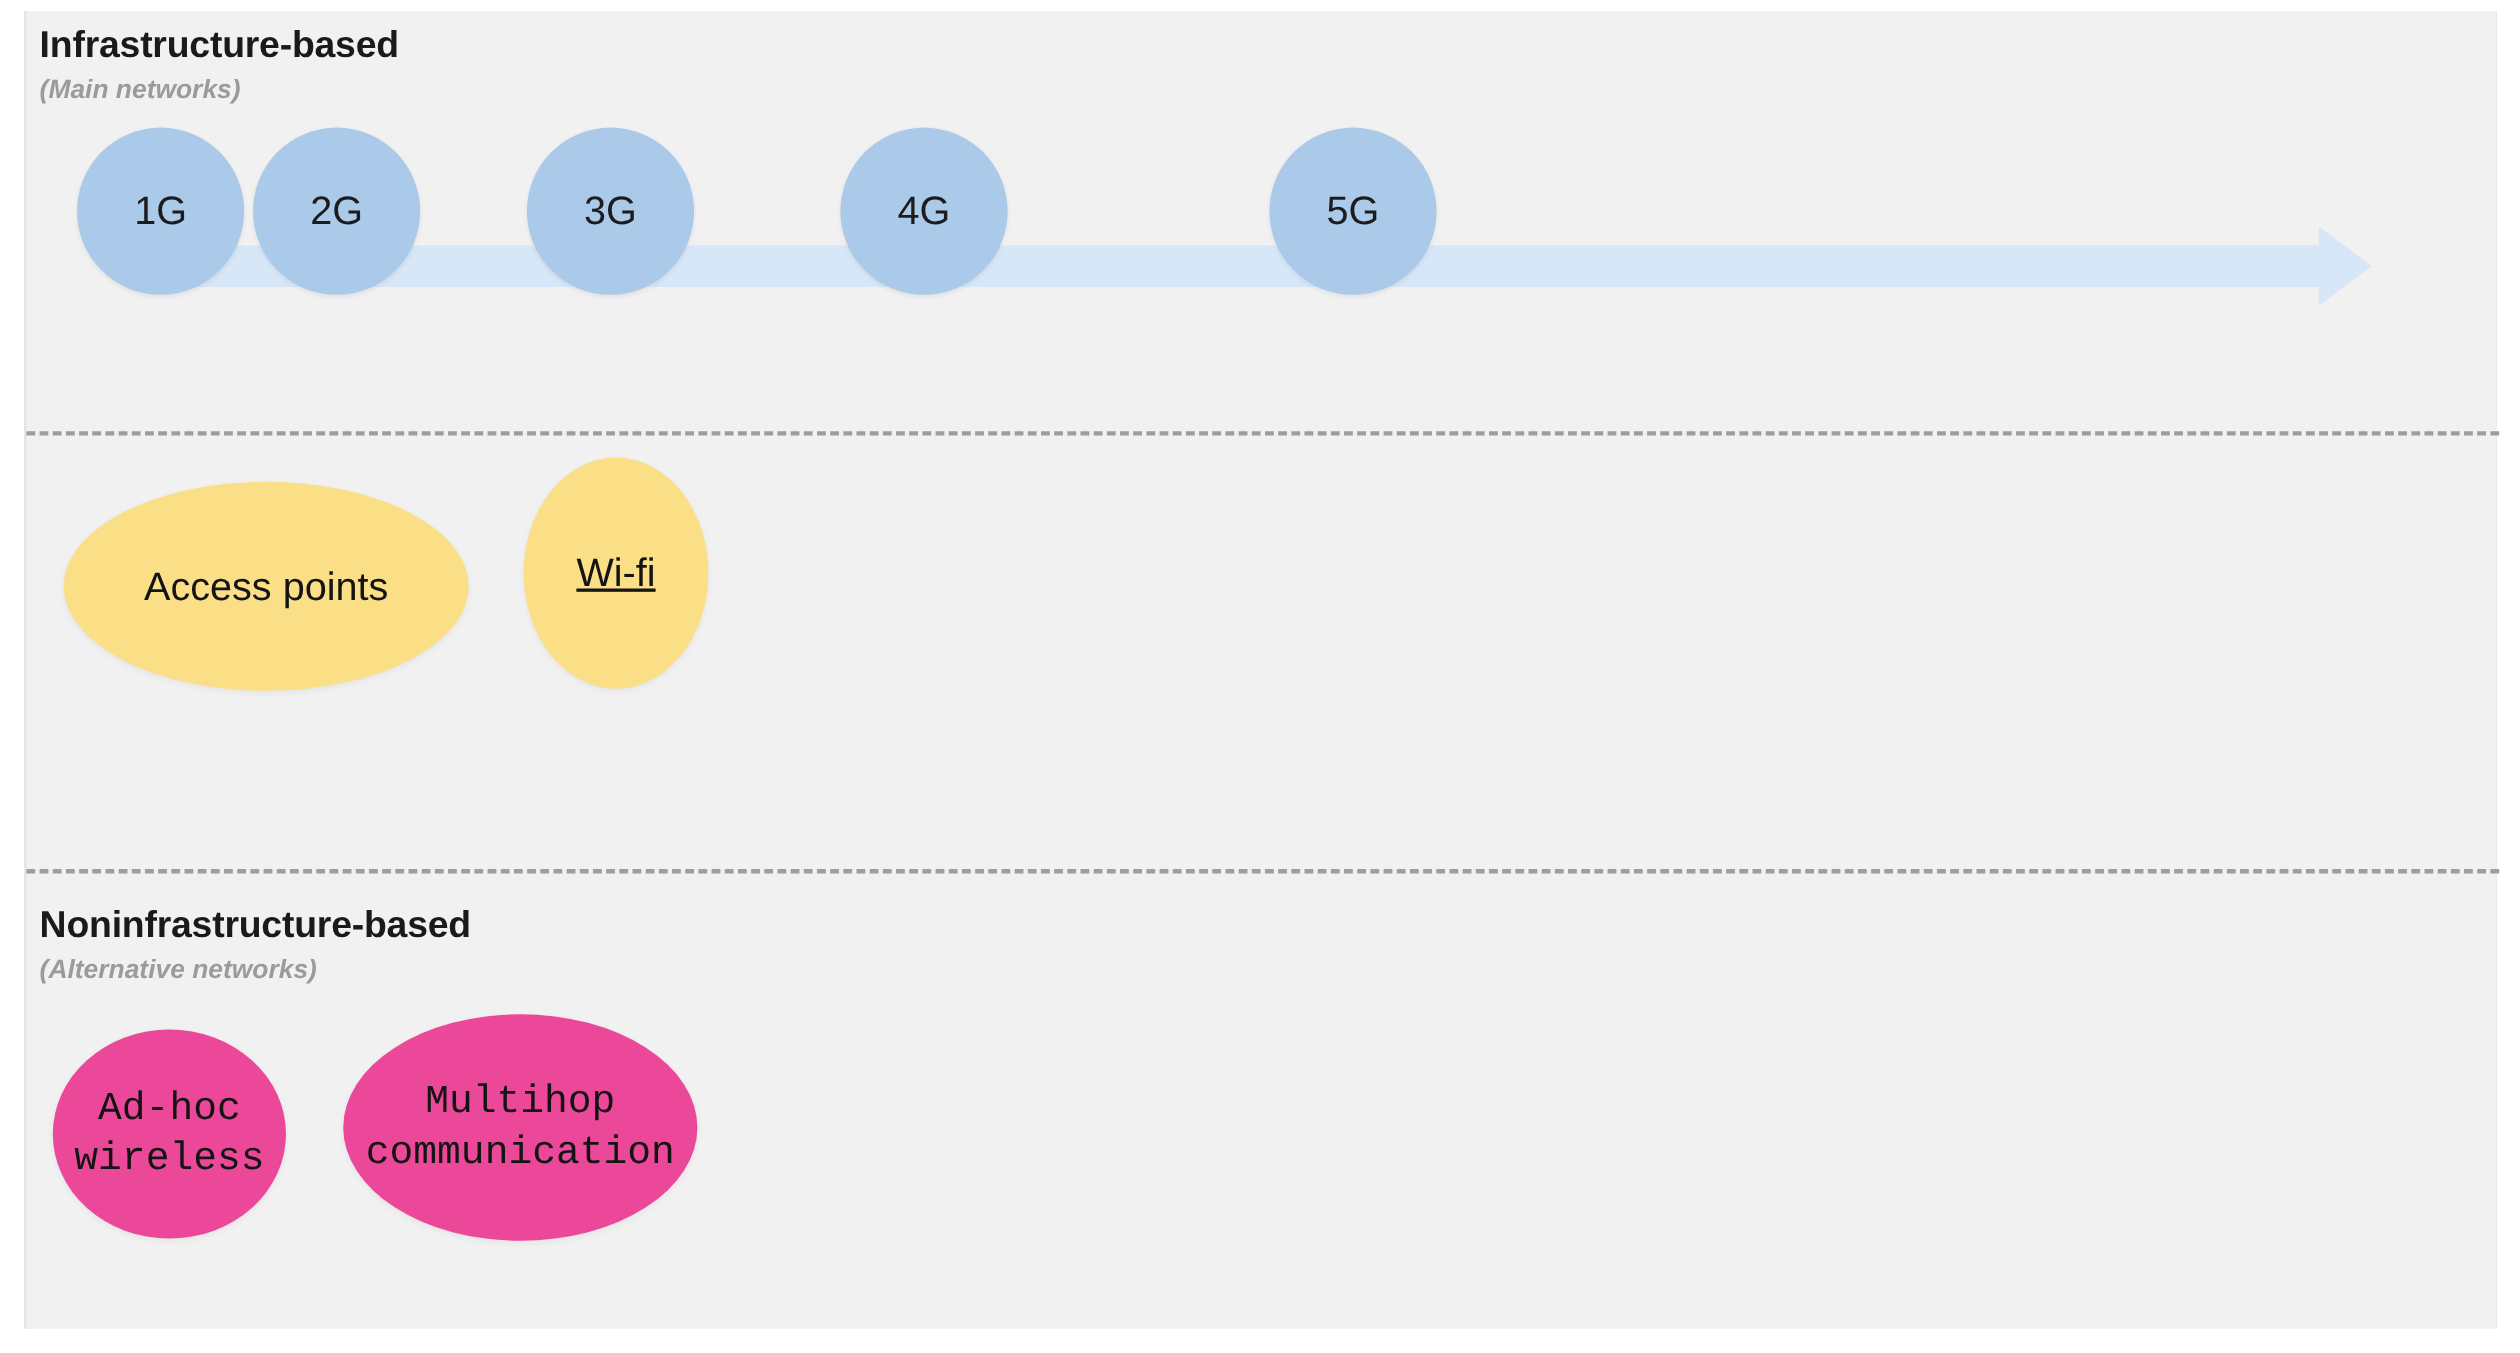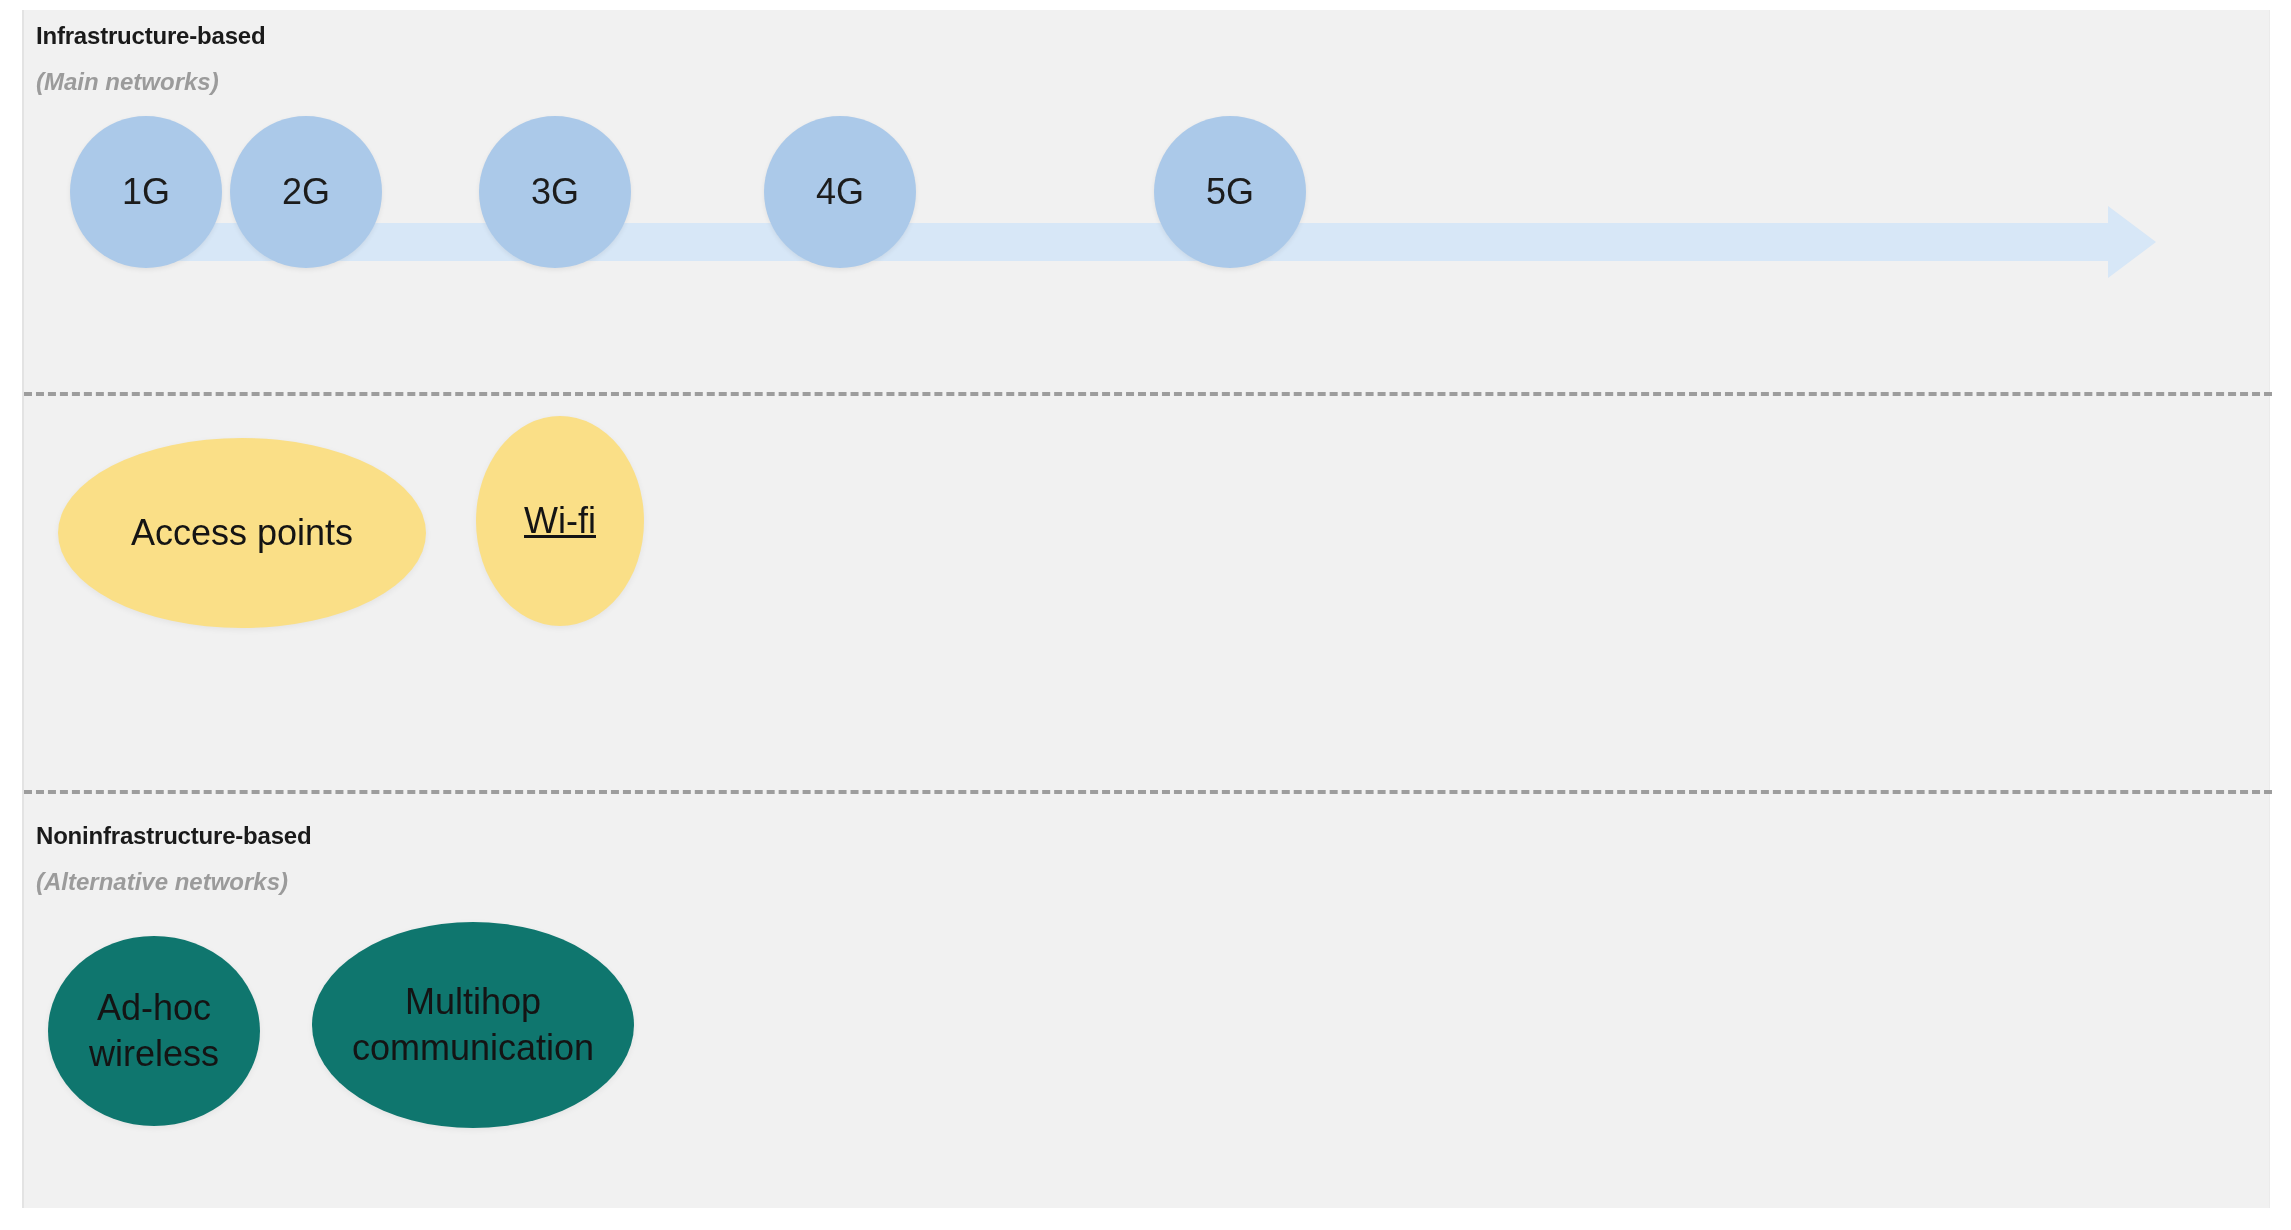--- a/index.html
+++ b/index.html
@@ -38,21 +38,21 @@
     width: 2248px;
     height: 0px;
     border-top: 4px dashed #9d9d9d;
   }
   #divider-1 { top: 382px; }
   #divider-2 { top: 780px; }
 
   
   .sec-title {
     position: absolute;
-    font-size: 24px;
+    font-size: 34px;
     font-weight: bold;
     color: #1a1a1a;
     letter-spacing: -0.2px;
     white-space: nowrap;
   }
   .sec-sub {
     position: absolute;
     font-size: 24px;
     font-style: italic;
     font-weight: bold;
@@ -112,21 +112,21 @@
     align-items: center;
     justify-content: center;
     text-align: center;
     border-radius: 50%;
     font-size: 36px;
     line-height: 1.28;
     color: #141414;
     box-shadow: 0 2px 6px rgba(0,0,0,0.06);
   }
   .blob.yellow { background: #fadf87; }
-  .blob.green  { background: #0f766e; }
+  .blob.green  { background: #ec4899; font-family: Liberation Mono, monospace; }
 
   
   #yellow-row { position:absolute; left:0; top:392px; width:2248px; height:388px; }
   #green-row  { position:absolute; left:0; top:780px; width:2248px; height:418px; }
 </style>
 </head>
 <body>
 
 <div id="canvas">
   <div class="panel">

